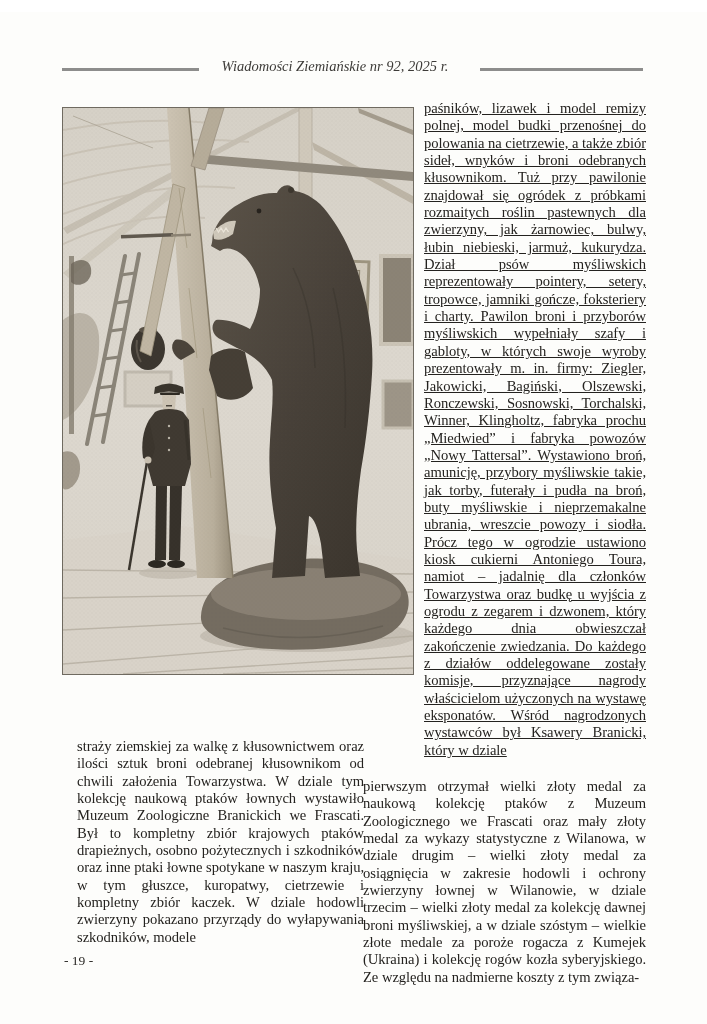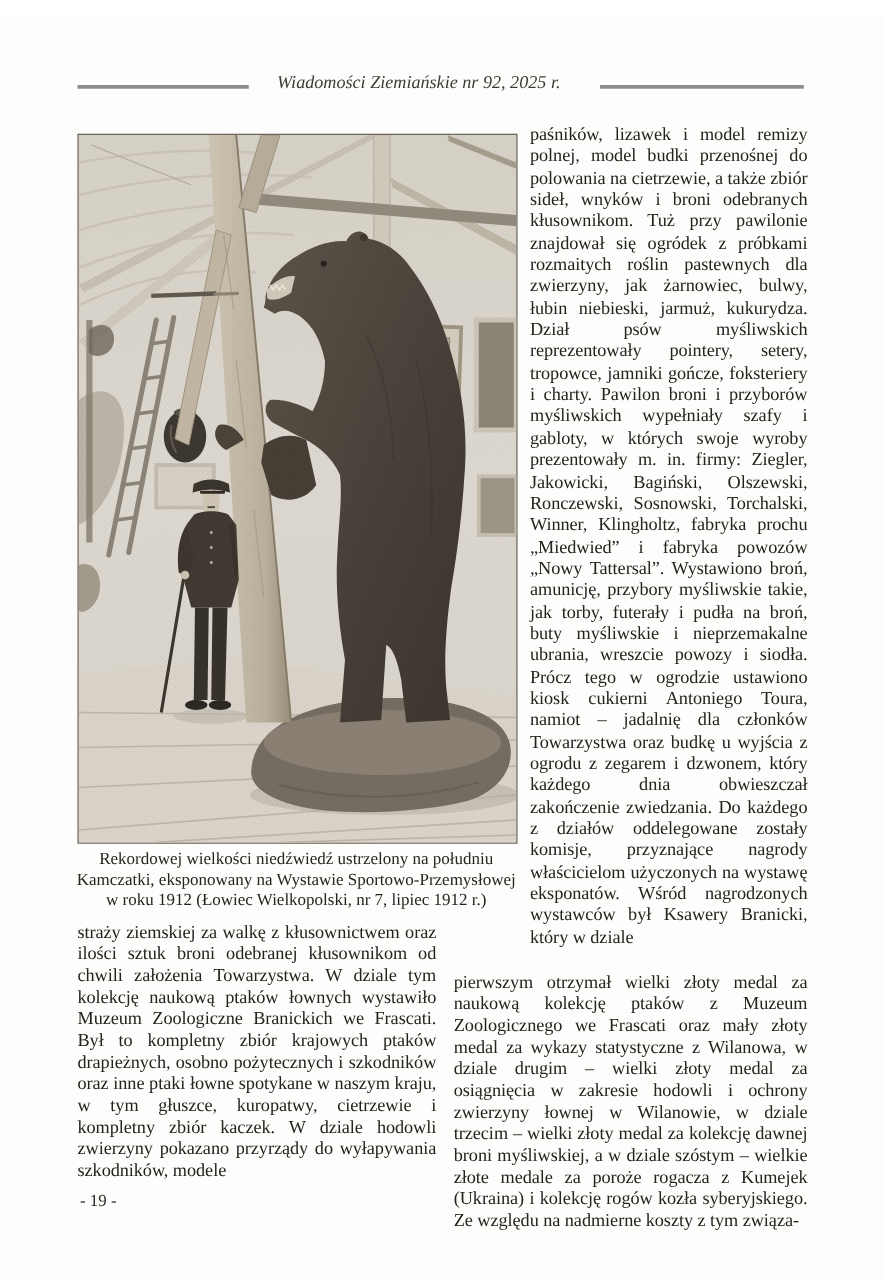--- a/index.html
+++ b/index.html
@@ -23,22 +23,22 @@
   }
   .photo-frame svg { display:block; }
   .photo-caption {
     position:absolute; left:60px; top:667px; width:354px;
     text-align:center; font-size:13.6px; line-height:16.6px; color:#262421;
   }
   .col {
     position:absolute; text-align:justify; font-size:14.6px;
     line-height:17.35px; color:#24221f; hyphens:auto; letter-spacing:-0.05px;
   }
-  .col-right-top    { left:424px; top:88px;  width:222px; }
-  .col-bottom-left  { left:62px;  top:726px; width:287px; }
+  .col-right-top    { left:424px; top:88px;  width:222px;text-decoration:underline; }
+  .col-bottom-left  { left:77px;  top:726px; width:287px; }
   .col-bottom-right { left:363px; top:766px; width:283px; }
   .page-number {
     position:absolute; left:64px; top:941px; font-size:13.5px; color:#2b2926;
   }
 </style>
 </head>
 <body>
 
 <div class="page">
 
@@ -187,21 +187,20 @@
         <path d="M93,378 L104,378 L103,452 L92,452 Z" fill="#36312a"></path>
         <path d="M107,378 L119,378 L117,452 L106,452 Z" fill="#36312a"></path>
         <ellipse cx="94" cy="456" rx="9" ry="4" fill="#2b2721"></ellipse>
         <ellipse cx="113" cy="456" rx="9" ry="4" fill="#2b2721"></ellipse>
       </g>
 
       <rect x="0" y="0" width="350" height="566" fill="url(#halftone)"></rect>
     </svg>
   </div>
 
-  <div class="photo-caption">Rekordowej wielkości niedźwiedź ustrzelony na południu Kamczatki, eksponowany na Wystawie Sportowo-Przemysłowej w roku 1912 (Łowiec Wielkopolski, nr 7, lipiec 1912 r.)</div>
 
   <div class="col col-right-top" lang="pl">paśników, lizawek i model remizy polnej, model budki przenośnej do polowania na cietrzewie, a także zbiór sideł, wnyków i broni odebranych kłusownikom. Tuż przy pawilonie znajdował się ogródek z próbkami rozmaitych roślin pastewnych dla zwierzyny, jak żarnowiec, bulwy, łubin niebieski, jarmuż, kukurydza. Dział psów myśliwskich reprezentowały pointery, setery, tropowce, jamniki gończe, foksteriery i charty. Pawilon broni i przyborów myśliwskich wypełniały szafy i gabloty, w których swoje wyroby prezentowały m. in. firmy: Ziegler, Jakowicki, Bagiński, Olszewski, Ronczewski, Sosnowski, Torchalski, Winner, Klingholtz, fabryka prochu „Miedwied” i fabryka powozów „Nowy Tattersal”. Wystawiono broń, amunicję, przybory myśliwskie takie, jak torby, futerały i pudła na broń, buty myśliwskie i nieprzemakalne ubrania, wreszcie powozy i siodła. Prócz tego w ogrodzie ustawiono kiosk cukierni Antoniego Toura, namiot – jadalnię dla członków Towarzystwa oraz budkę u wyjścia z ogrodu z zegarem i dzwonem, który każdego dnia obwieszczał zakończenie zwiedzania. Do każdego z działów oddelegowane zostały komisje, przyznające nagrody właścicielom użyczonych na wystawę eksponatów. Wśród nagrodzonych wystawców był Ksawery Branicki, który w dziale</div>
 
   <div class="col col-bottom-left" lang="pl">straży ziemskiej za walkę z kłusownictwem oraz ilości sztuk broni odebranej kłusownikom od chwili założenia Towarzystwa. W dziale tym kolekcję naukową ptaków łownych wystawiło Muzeum Zoologiczne Branickich we Frascati. Był to kompletny zbiór krajowych ptaków drapieżnych, osobno pożytecznych i szkodników oraz inne ptaki łowne spotykane w naszym kraju, w tym głuszce, kuropatwy, cietrzewie i kompletny zbiór kaczek. W dziale hodowli zwierzyny pokazano przyrządy do wyłapywania szkodników, modele</div>
 
   <div class="col col-bottom-right" lang="pl">pierwszym otrzymał wielki złoty medal za naukową kolekcję ptaków z Muzeum Zoologicznego we Frascati oraz mały złoty medal za wykazy statystyczne z Wilanowa, w dziale drugim – wielki złoty medal za osiągnięcia w zakresie hodowli i ochrony zwierzyny łownej w Wilanowie, w dziale trzecim – wielki złoty medal za kolekcję dawnej broni myśliwskiej, a w dziale szóstym – wielkie złote medale za poroże rogacza z Kumejek (Ukraina) i kolekcję rogów kozła syberyjskiego. Ze względu na nadmierne koszty z tym związa-</div>
 
   <div class="page-number">- 19 -</div>
 
 </div>

